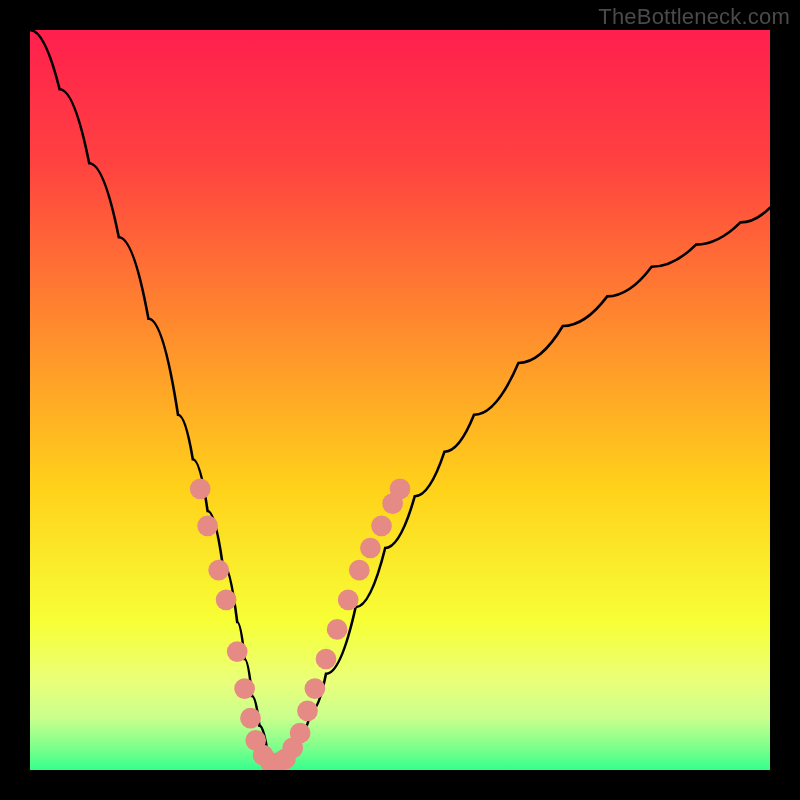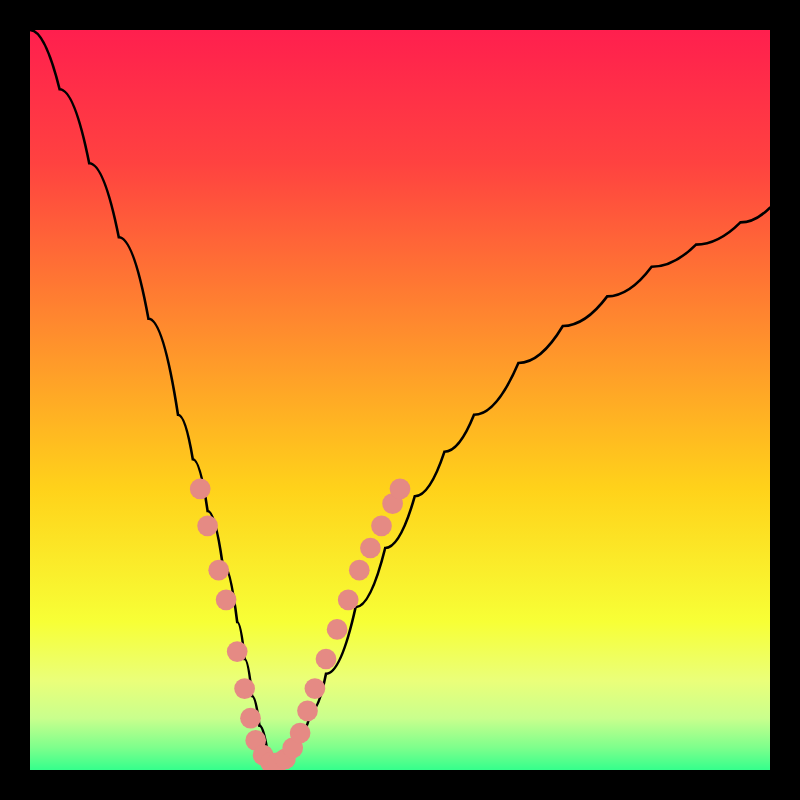--- a/index.html
+++ b/index.html
@@ -43,20 +43,21 @@
     position: absolute;
     inset: 0;
     width: 100%;
     height: 100%;
   }
 </style>
 </head>
 <body>
 
 <div class="stage">
+  <div class="watermark">TheBottleneck.com</div>
   <div class="plot">
     <svg class="gradient" viewBox="0 0 100 100" preserveAspectRatio="none">
       <defs>
         <linearGradient id="bg-grad" x1="0" y1="0" x2="0" y2="1">
             <stop offset="0%" stop-color="#ff1f4e"></stop>
             <stop offset="18%" stop-color="#ff4240"></stop>
             <stop offset="40%" stop-color="#ff8a2e"></stop>
             <stop offset="62%" stop-color="#ffd21a"></stop>
             <stop offset="80%" stop-color="#f7ff36"></stop>
             <stop offset="88%" stop-color="#eaff7a"></stop>

